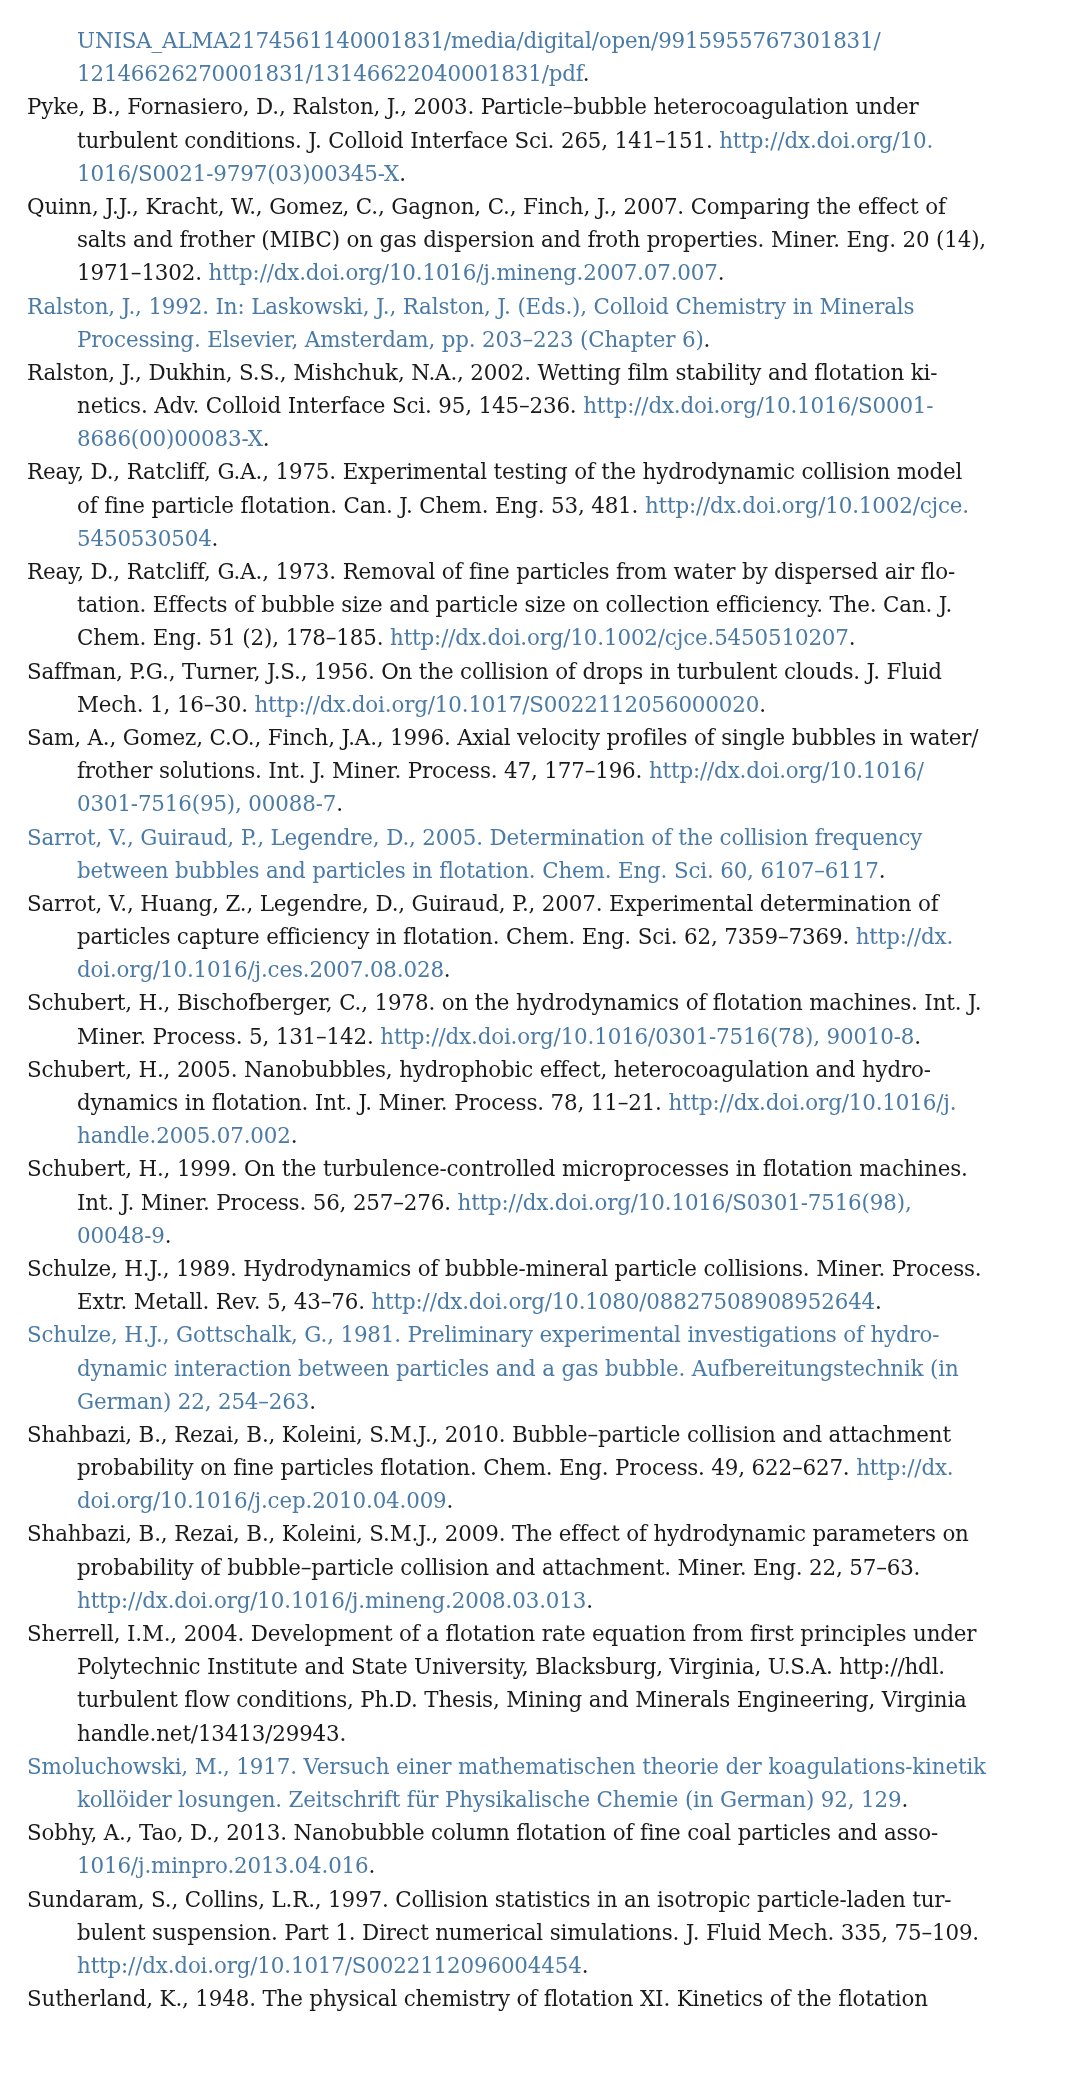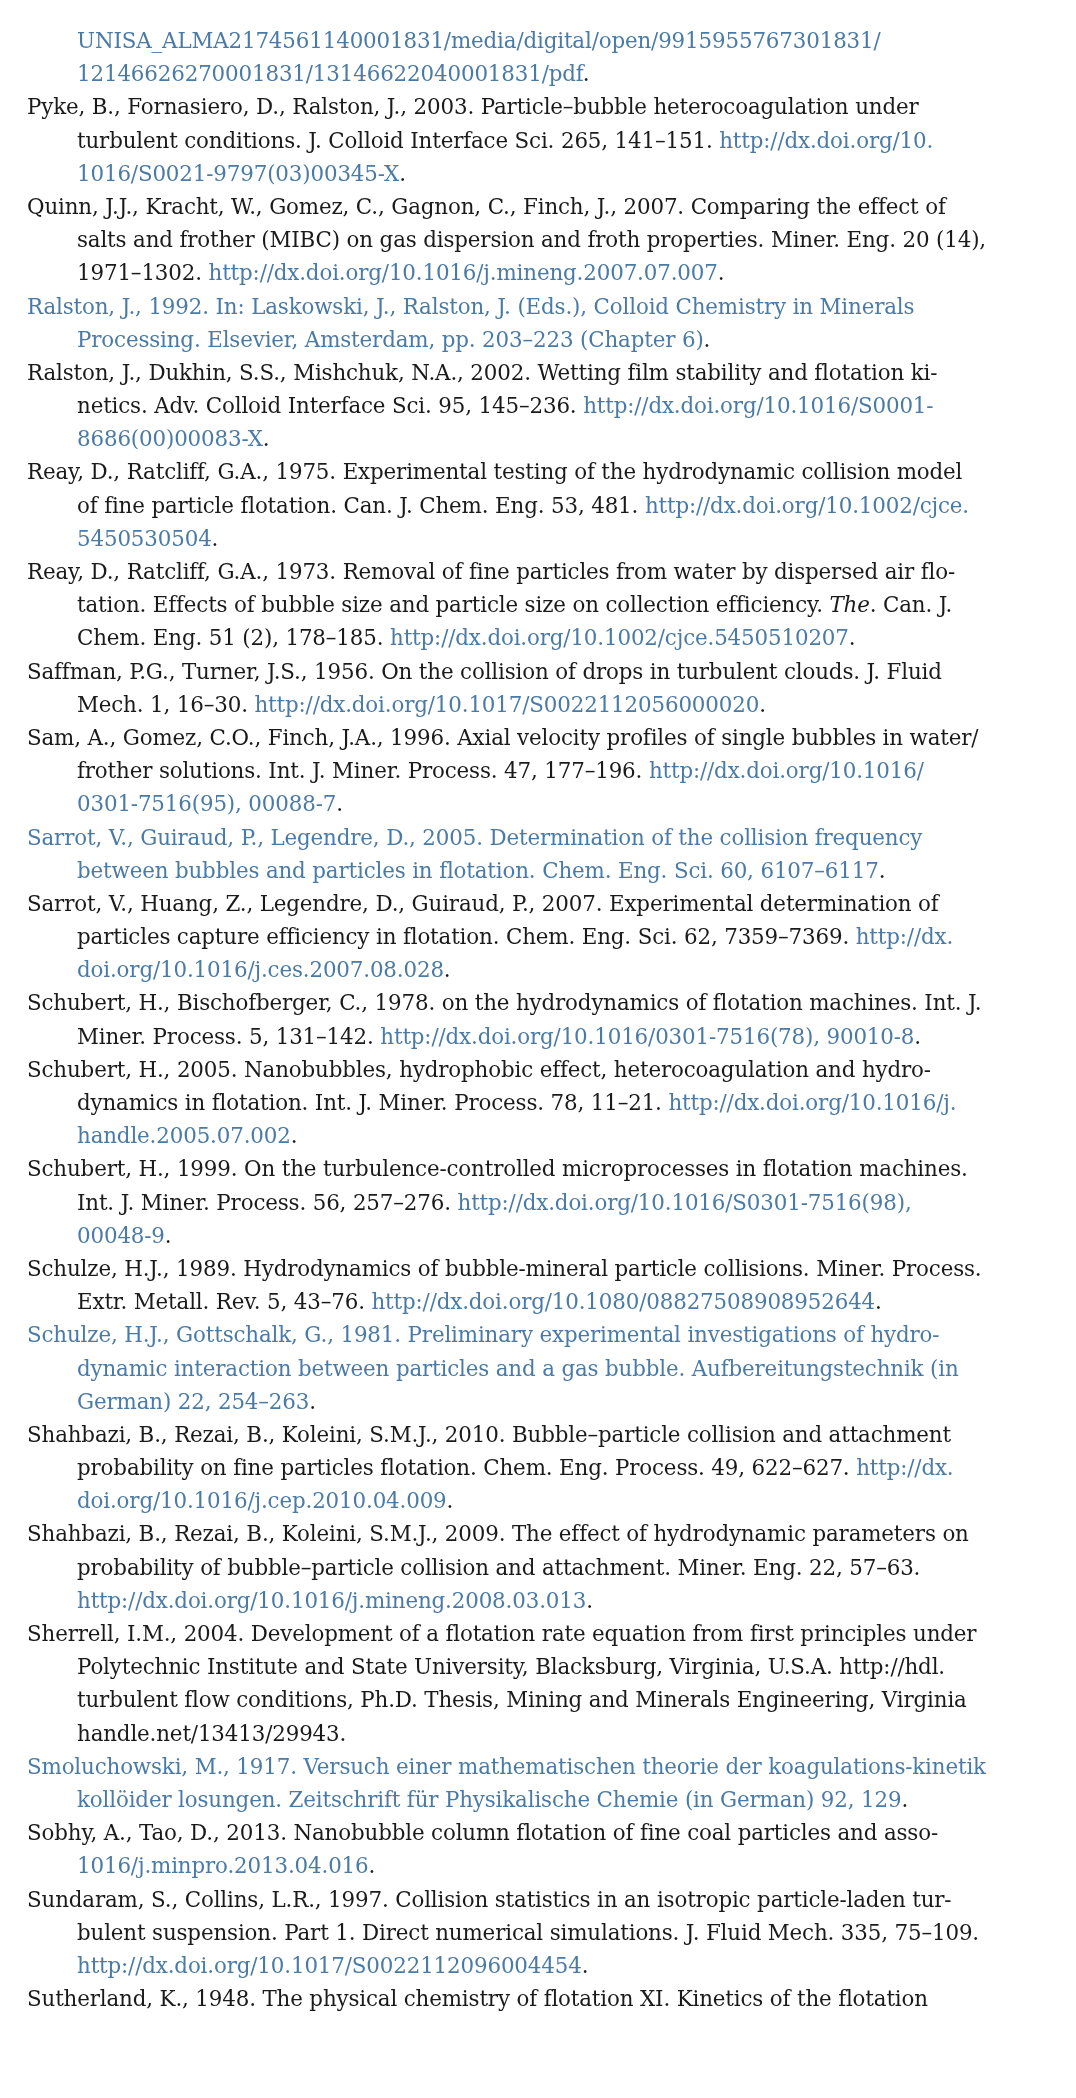--- a/index.html
+++ b/index.html
@@ -25,21 +25,21 @@
     display: block;
     height: 33.2px;
     line-height: 33.2px;
     font-size: 21.4px;
     white-space: nowrap;
     letter-spacing: -0.15px;
   }
   .line.cont { padding-left: 50px; }
   .seg-link { color: #4a7aa6; cursor: pointer; }
   .seg-plain { color: #1a1a1a; }
-  .seg-italic { font-style: italic; color: #1a1a1a; }
+  .seg-italic { color: #1a1a1a; }
 </style>
 </head>
 <body>
 
 <div id="refs">
     <div class="ref">
       <span class="line cont"><a class="seg-link">UNISA_ALMA2174561140001831/media/digital/open/9915955767301831/</a></span>
       <span class="line cont"><a class="seg-link">12146626270001831/13146622040001831/pdf</a><span class="seg-plain">.</span></span>
     </div>
     <div class="ref">

